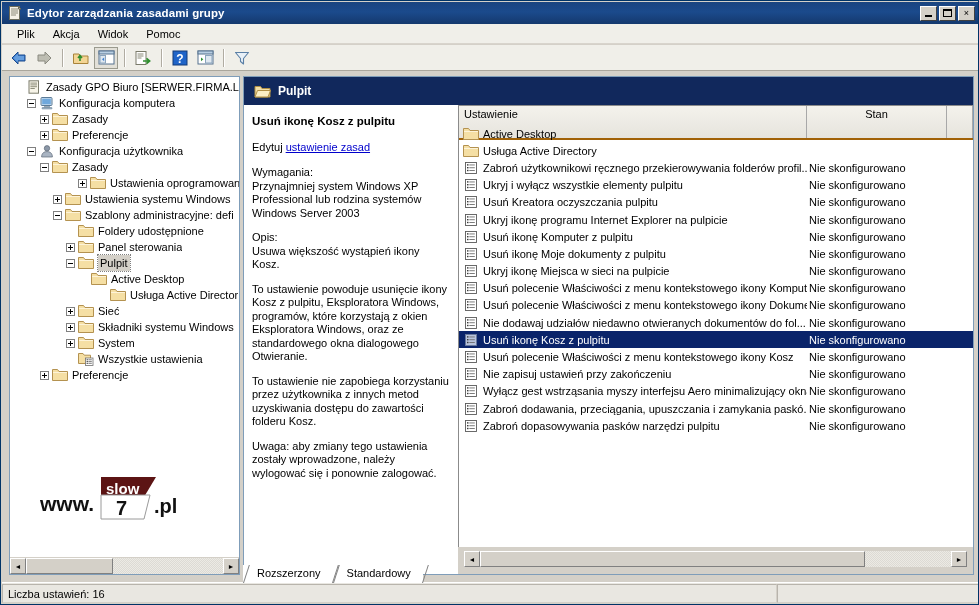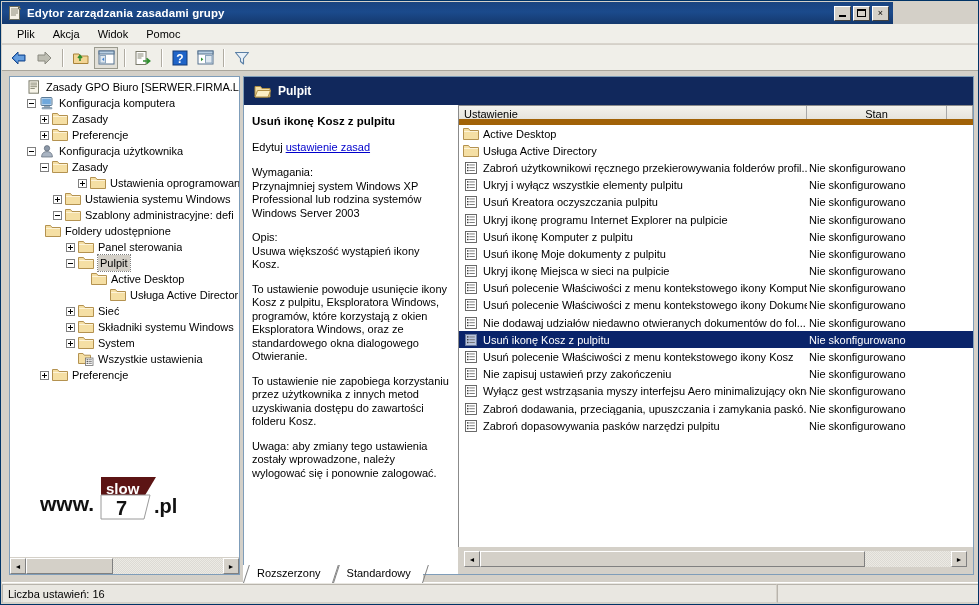--- a/index.html
+++ b/index.html
@@ -19,21 +19,21 @@
     overflow: hidden;
     background: #d4d0c8;
     border: 1px solid #003366;
     box-sizing: border-box;
   }
 
   
   #titlebar {
     position: absolute;
     left: 1px; top: 1px;
-    width: 891px; height: 22px;
+    width: 977px; height: 22px;
     background: linear-gradient(to bottom, #1a4480 0%, #1b4a8c 45%, #14396e 100%);
     display: flex;
     align-items: center;
     padding: 0 2px;
     box-sizing: border-box;
   }
   #titlebar .tb-icon {
     width: 16px; height: 16px;
     margin: 0 4px 0 3px;
     flex: 0 0 auto;
@@ -298,23 +298,23 @@
     left: 214px; top: 28px;
     right: 0; bottom: 27px;
     background: #ffffff;
     border-left: 1px solid #8b8b8b;
     border-top: 1px solid #8b8b8b;
     box-sizing: border-box;
     overflow: hidden;
   }
   #lv-header {
     display: flex;
-    height: 19px;
+    height: 34px;
     background: #e3e1da;
-    border-bottom: 6px solid #a16207;
+    border-bottom: 2px solid #a16207;
     box-sizing: border-box;
   }
   #lv-header .hc {
     border-right: 1px solid #a8a8a8;
     box-sizing: border-box;
     font-size: 11px;
     line-height: 17px;
     padding-left: 5px;
     background: linear-gradient(to bottom, #f4f2ec 0%, #e6e4dd 100%);
     white-space: nowrap;
@@ -596,21 +596,21 @@
             <span class="tlabel">Ustawienia systemu Windows</span>
           </div>
           <div class="trow" style="padding-left: 43px;">
             <span class="texp"></span>
             <svg class="ticon" viewBox="0 0 16 14">
               <path d="M0.5 1.5 L5.5 1.5 L7 3.5 L15.5 3.5 L15.5 12.5 L0.5 12.5 Z" fill="#f5dfa4" stroke="#b49250" stroke-width="1"></path>
               <path d="M1 4.5 L15 4.5" stroke="#fdf3d8" stroke-width="1"></path>
             </svg>
             <span class="tlabel">Szablony administracyjne: defi</span>
           </div>
-          <div class="trow" style="padding-left: 23px;">
+          <div class="trow" style="padding-left: 56px;">
             <span class="texp none"></span>
             <svg class="ticon" viewBox="0 0 16 14">
               <path d="M0.5 1.5 L5.5 1.5 L7 3.5 L15.5 3.5 L15.5 12.5 L0.5 12.5 Z" fill="#f5dfa4" stroke="#b49250" stroke-width="1"></path>
               <path d="M1 4.5 L15 4.5" stroke="#fdf3d8" stroke-width="1"></path>
             </svg>
             <span class="tlabel">Foldery udostępnione</span>
           </div>
           <div class="trow" style="padding-left: 56px;">
             <span class="texp plus"></span>
             <svg class="ticon" viewBox="0 0 16 14">

